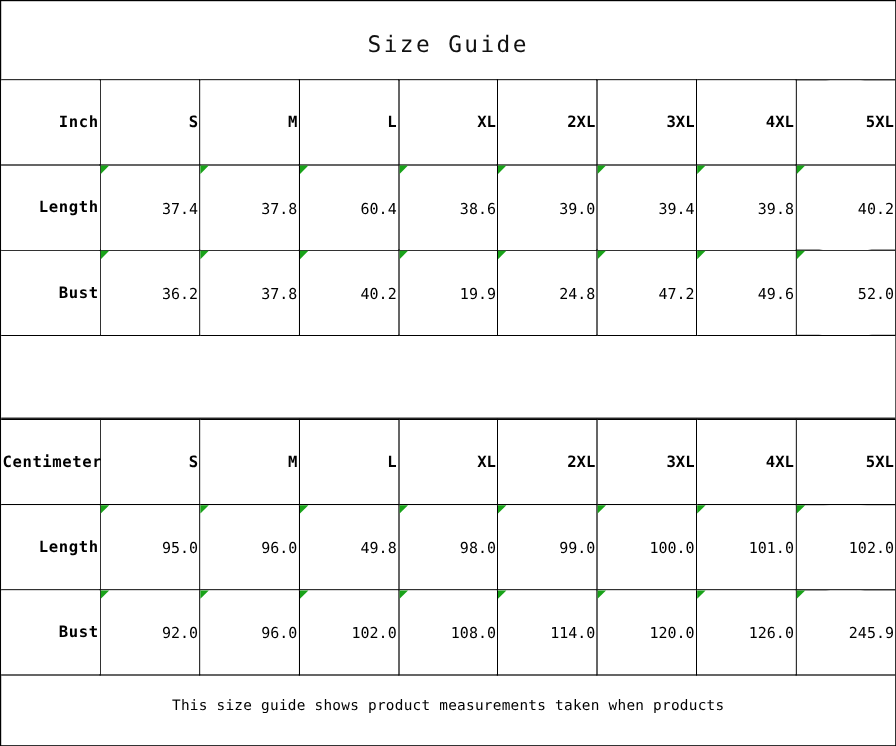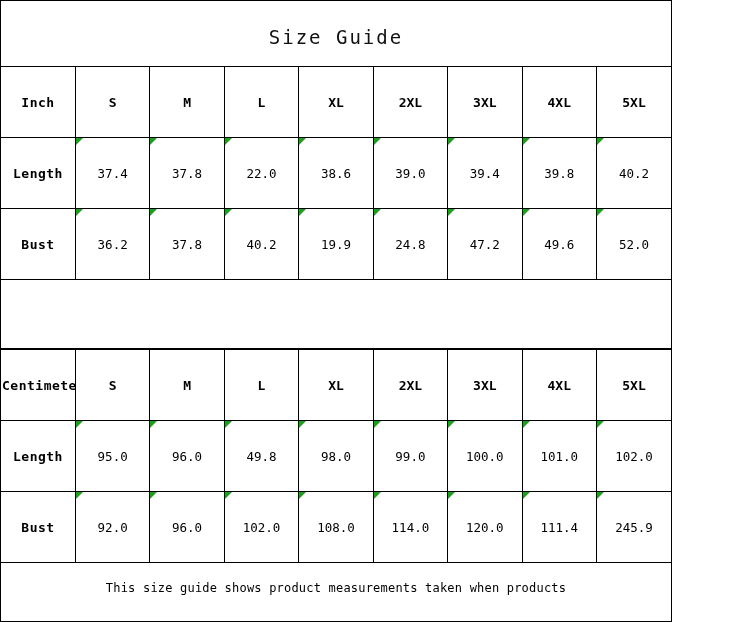--- a/index.html
+++ b/index.html
@@ -9,21 +9,21 @@
   }
   body {
     width: 747px;
     height: 622px;
     font-family: "DejaVu Sans Mono", monospace;
     color: #000000;
     overflow: hidden;
   }
   .page {
     position: relative;
-    width: 672px;
+    width: 747px;
     height: 622px;
     box-sizing: border-box;
     border: 1px solid #000000;
     background: #ffffff;
   }
   .title {
     text-align: center;
     font-size: 19px;
     letter-spacing: 2px;
     padding-top: 25px;
@@ -33,21 +33,21 @@
   table.sizes {
     width: 100%;
     border-collapse: collapse;
     table-layout: fixed;
   }
   table.sizes td {
     height: 68px;
     border-top: 1px solid #000000;
     border-bottom: 1px solid #000000;
     border-right: 1px solid #000000;
-    text-align: center;
+    text-align: right;
     vertical-align: middle;
     font-size: 12.5px;
     position: relative;
     background: #ffffff;
   }
   table.sizes td:last-child {
     border-right: none;
     border-radius: 29px;
   }
   table.sizes td.rowhead {
@@ -101,21 +101,21 @@
       <td class="colhead">XL</td>
       <td class="colhead">2XL</td>
       <td class="colhead">3XL</td>
       <td class="colhead">4XL</td>
       <td class="colhead">5XL</td>
     </tr>
     <tr>
       <td class="rowhead">Length</td>
       <td class="mark">37.4</td>
       <td class="mark">37.8</td>
-      <td class="mark">22.0</td>
+      <td class="mark">60.4</td>
       <td class="mark">38.6</td>
       <td class="mark">39.0</td>
       <td class="mark">39.4</td>
       <td class="mark">39.8</td>
       <td class="mark">40.2</td>
     </tr>
     <tr>
       <td class="rowhead">Bust</td>
       <td class="mark">36.2</td>
       <td class="mark">37.8</td>
@@ -156,21 +156,21 @@
       <td class="mark">102.0</td>
     </tr>
     <tr>
       <td class="rowhead">Bust</td>
       <td class="mark">92.0</td>
       <td class="mark">96.0</td>
       <td class="mark">102.0</td>
       <td class="mark">108.0</td>
       <td class="mark">114.0</td>
       <td class="mark">120.0</td>
-      <td class="mark">111.4</td>
+      <td class="mark">126.0</td>
       <td class="mark">245.9</td>
     </tr>
   </tbody>
     </table>
 
   <div class="footnote">
     <div>This size guide shows product measurements taken when products</div>
   </div>
 
 </div>

